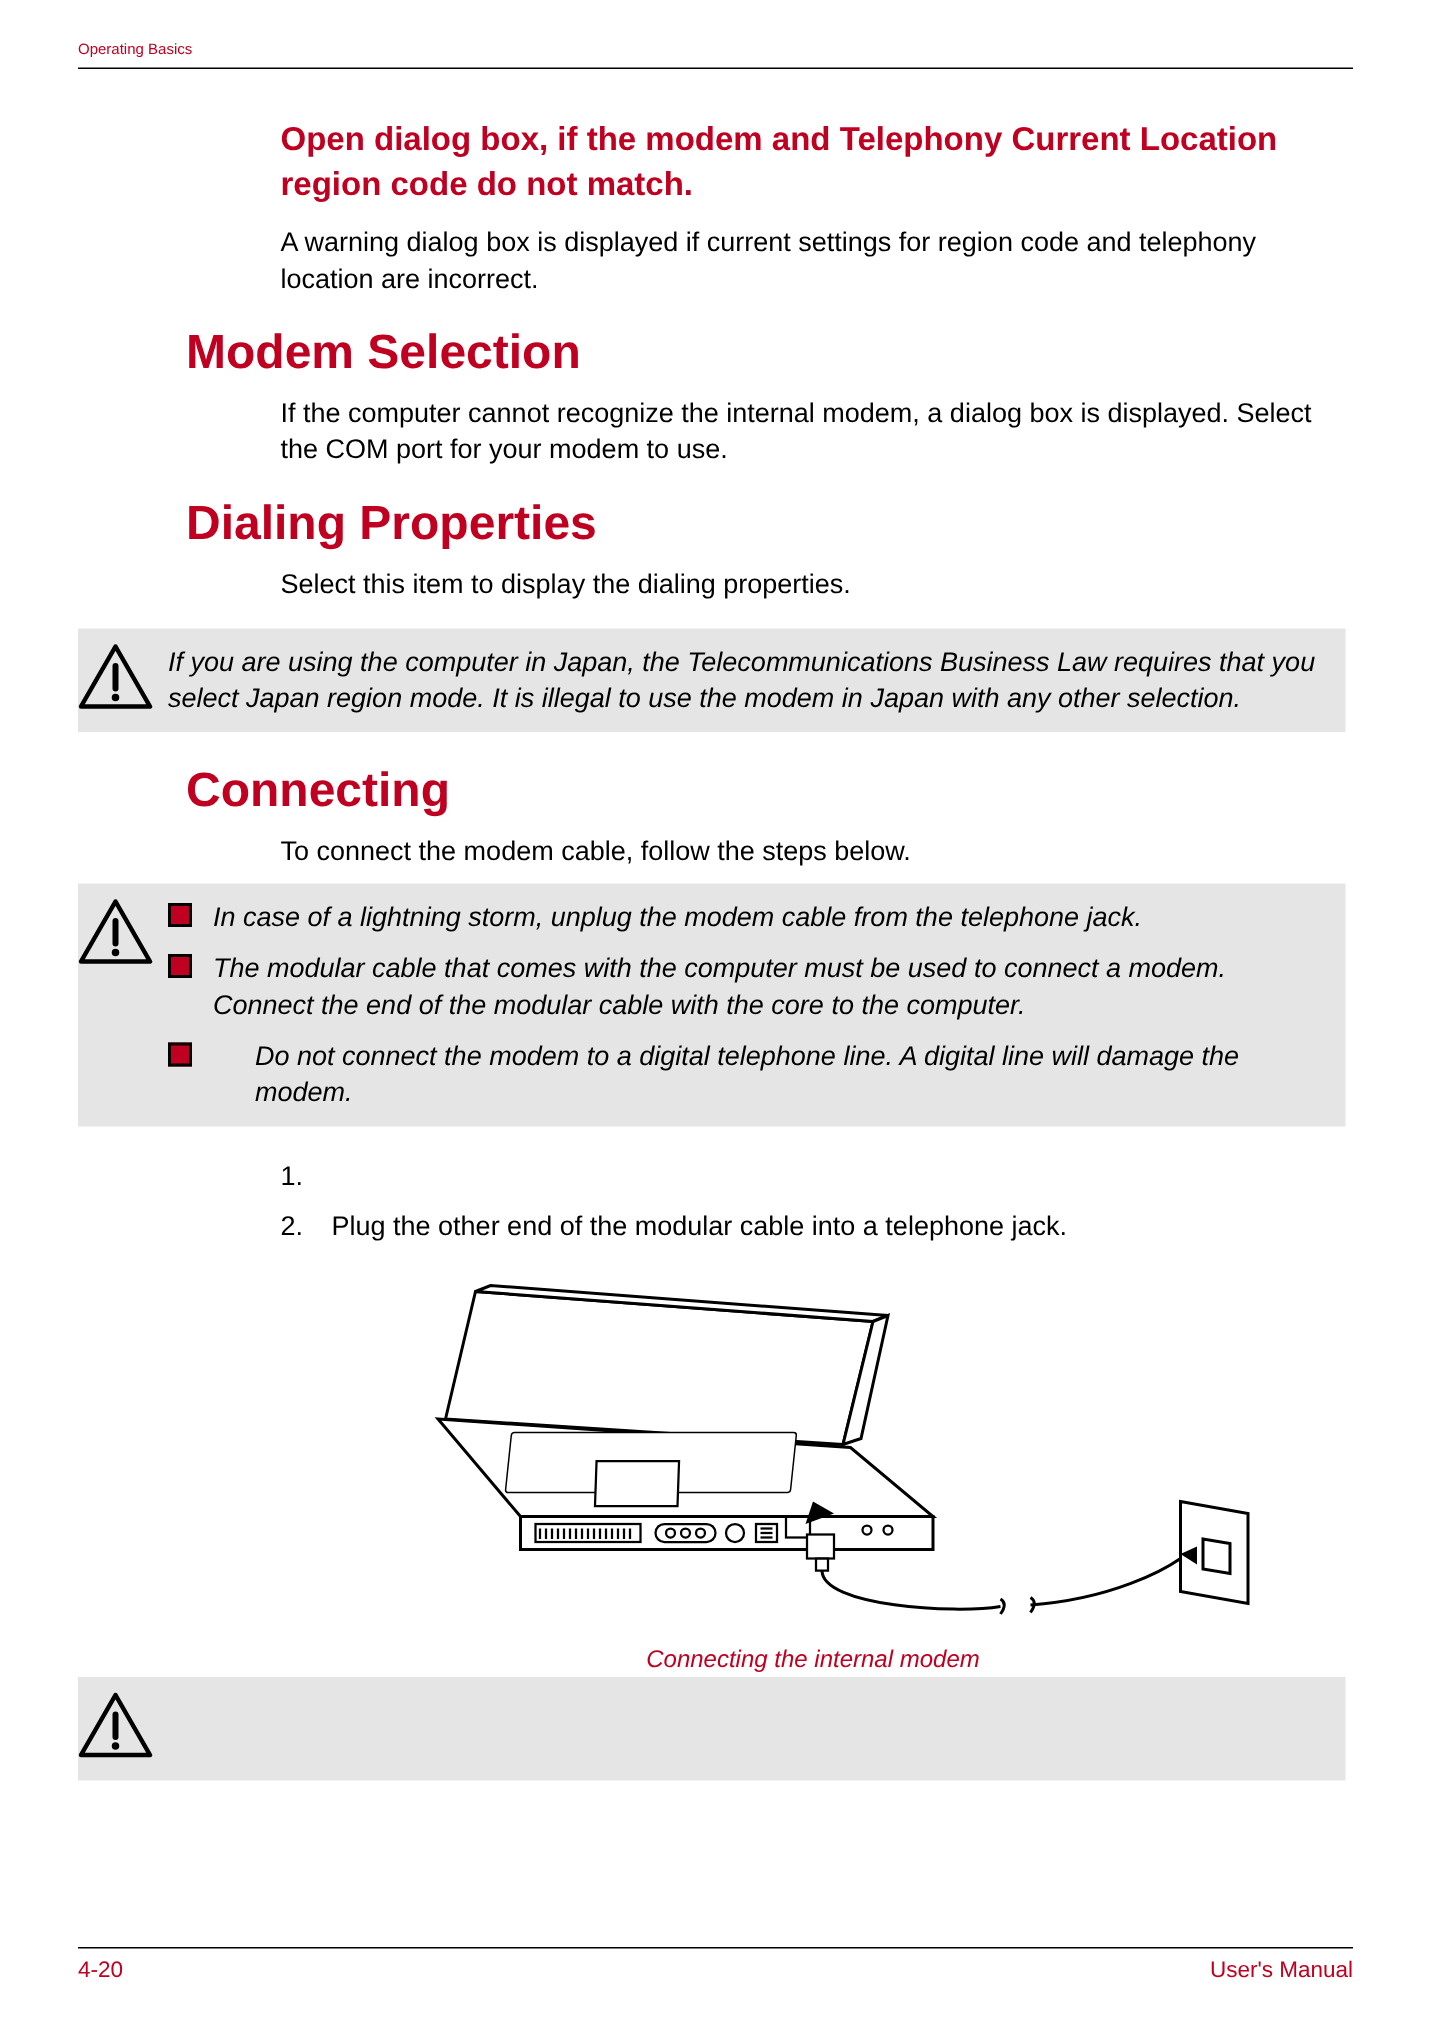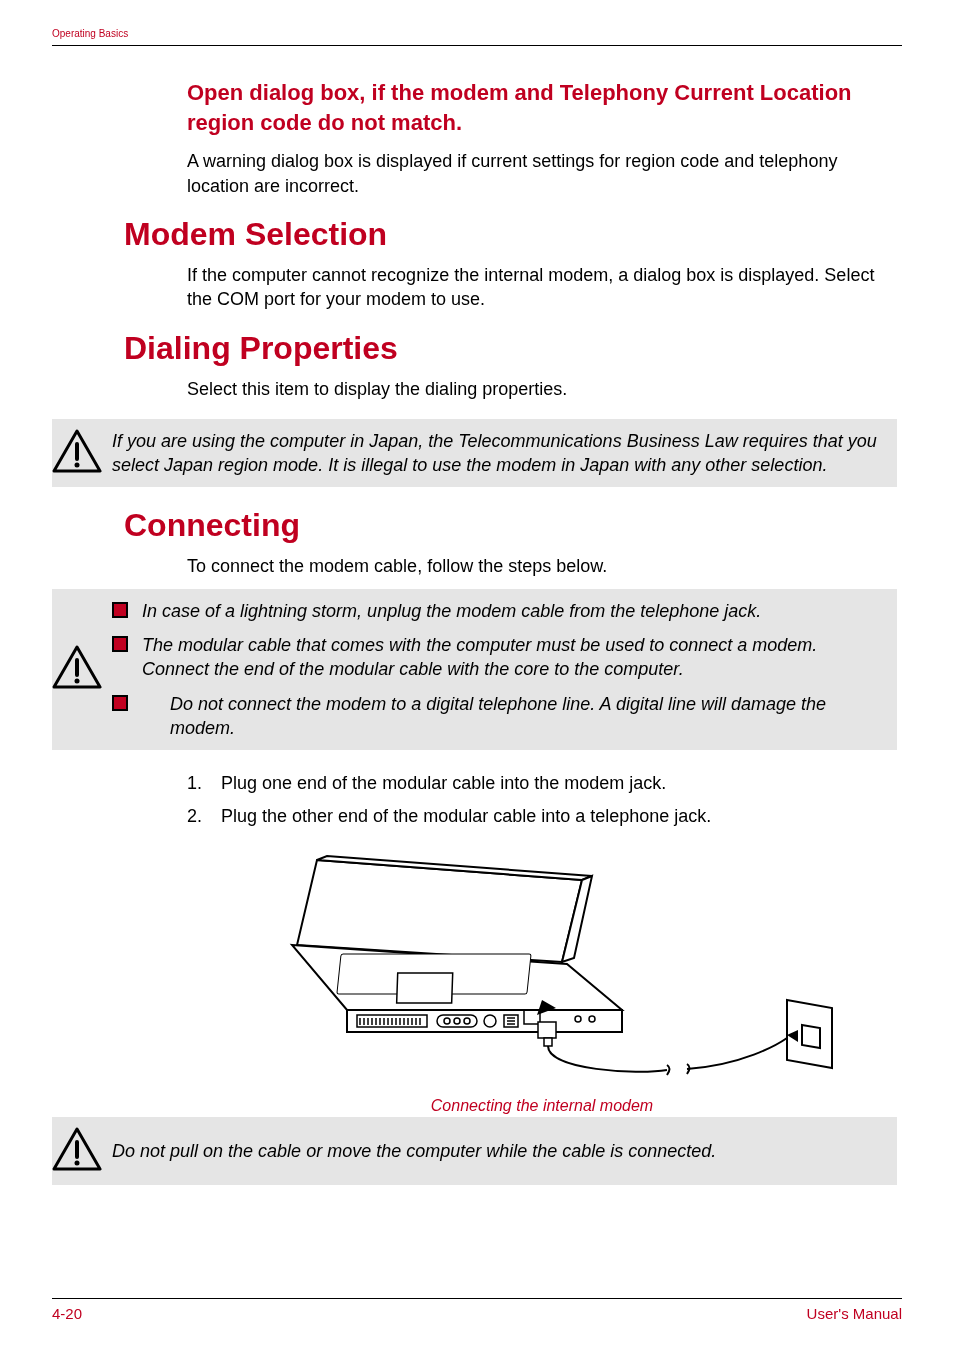--- a/index.html
+++ b/index.html
@@ -46,21 +46,21 @@
       color: #c00020;
       font-weight: 900;
       font-size: 32px;
       margin-left: 72px;
       margin-right: 5px;
       margin-bottom: 10px;
       font-family: Arial Black, Arial, sans-serif;
     }
     .callout {
       display: flex;
-      align-items: center;
+      align-items: flex-start;
       background: #e5e5e5;
       padding: 10px 10px 10px 0;
       margin: 2px 5px 20px 0;
     }
     .callout-icon-wrap {
       flex: 0 0 50px;
       width: 50px;
       margin-right: 10px;
     }
     .callout-text {
@@ -212,21 +212,20 @@
           </div>
         <div class="li-text">Do not connect the modem to a digital telephone line. A digital line will damage the modem.</div>
       </li>
     </ul>
   </div>
 </div>
 
 <div class="ordered-list">
   <div class="ol-item">
     <div class="ol-num">1.</div>
-    <div>Plug one end of the modular cable into the modem jack.</div>
   </div>
   <div class="ol-item">
     <div class="ol-num">2.</div>
     <div>Plug the other end of the modular cable into a telephone jack.</div>
   </div>
 </div>
 
 <div class="figure-wrap">
   <div class="figure-placeholder">
     <svg class="svg-laptop" viewBox="0 0 600 235" width="600" height="235">
@@ -299,21 +298,20 @@
 </div>
 
 <div class="callout">
   <div class="callout-icon-wrap">
     <svg viewBox="0 0 50 44" width="50" height="44">
       <polygon points="25,2 48,42 2,42" fill="none" stroke="#000" stroke-width="3" stroke-linejoin="round"></polygon>
       <line x1="25" y1="15" x2="25" y2="30" stroke="#000" stroke-width="4" stroke-linecap="round"></line>
       <circle cx="25" cy="36" r="2.5" fill="#000"></circle>
     </svg>
   </div>
-  <div class="callout-text">Do not pull on the cable or move the computer while the cable is connected.</div>
 </div>
 
 <div class="footer">
   <hr class="footer-rule">
   <div class="footer-row">
     <span>4-20</span>
     <span>User's Manual</span>
   </div>
 </div>
 

